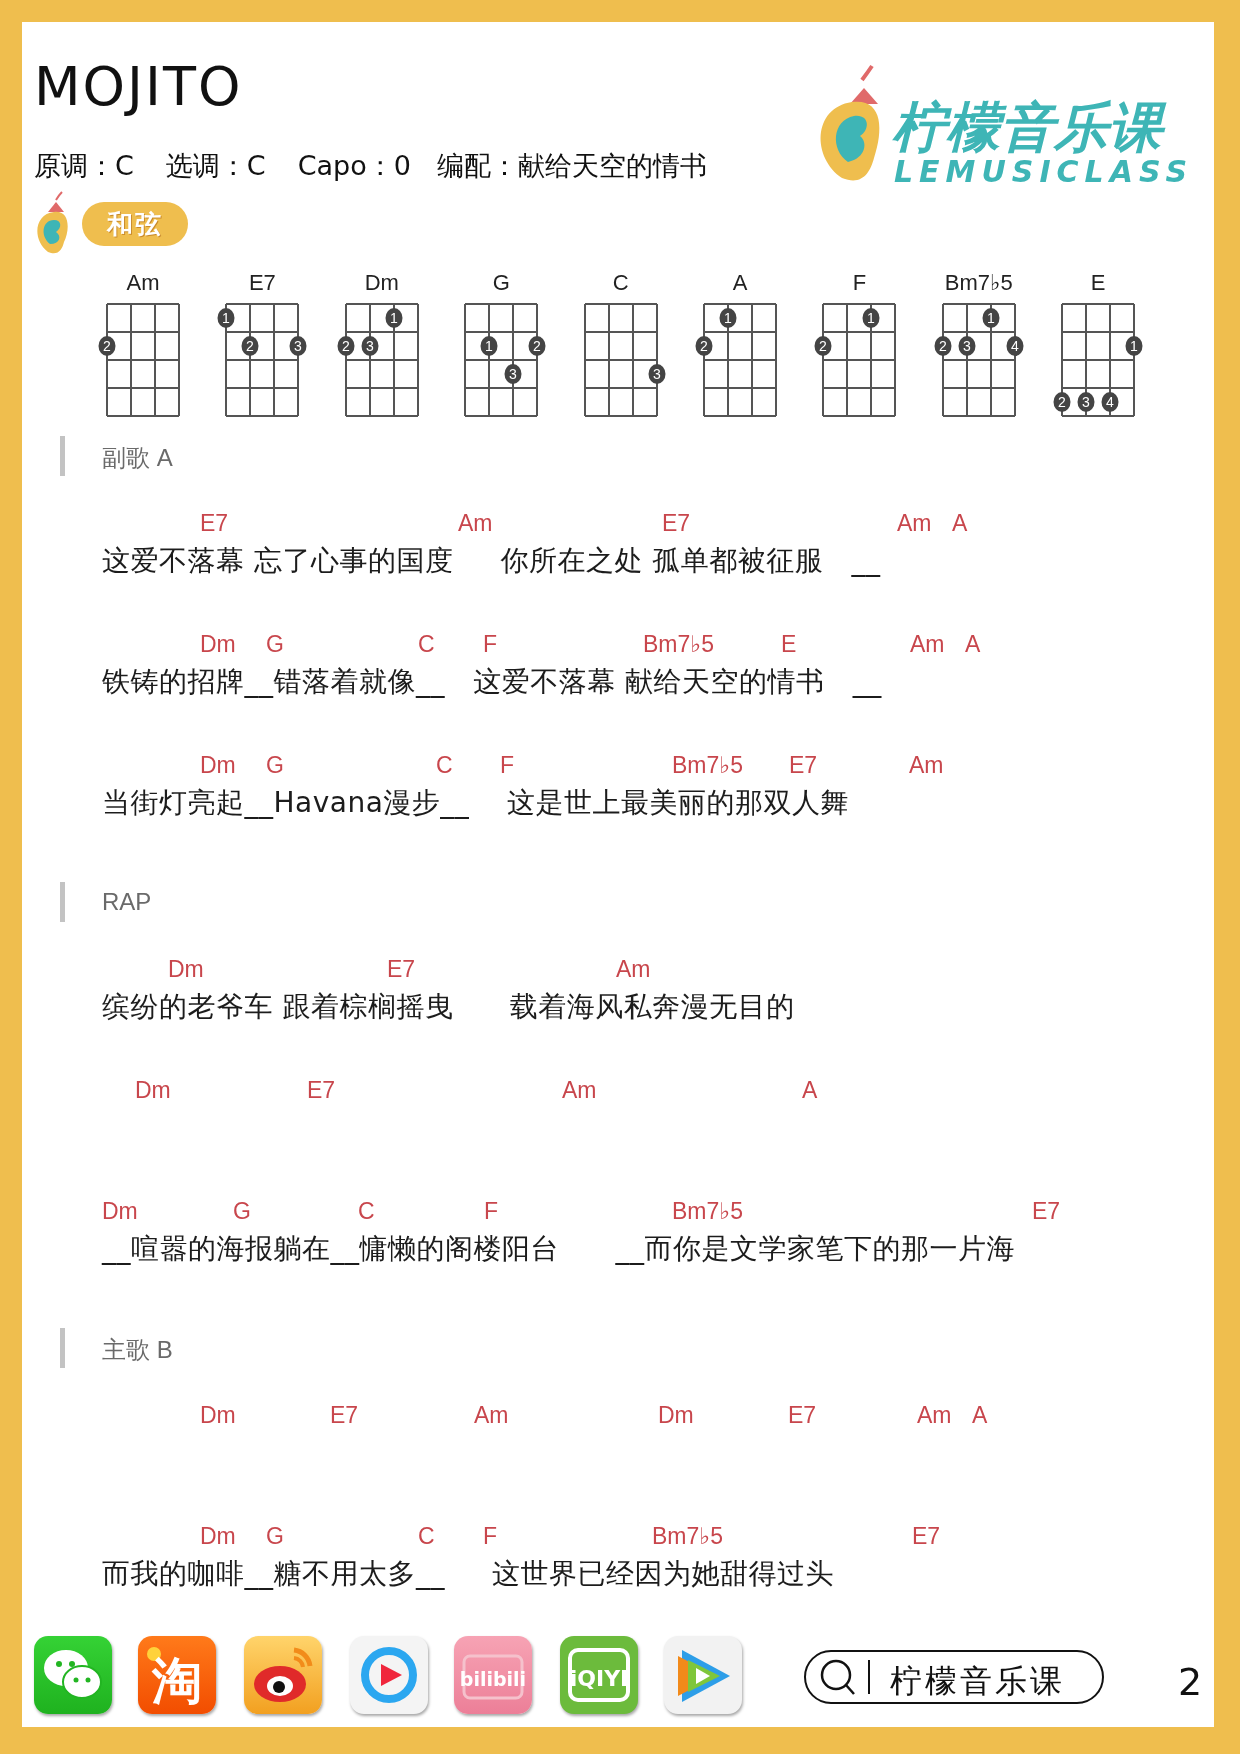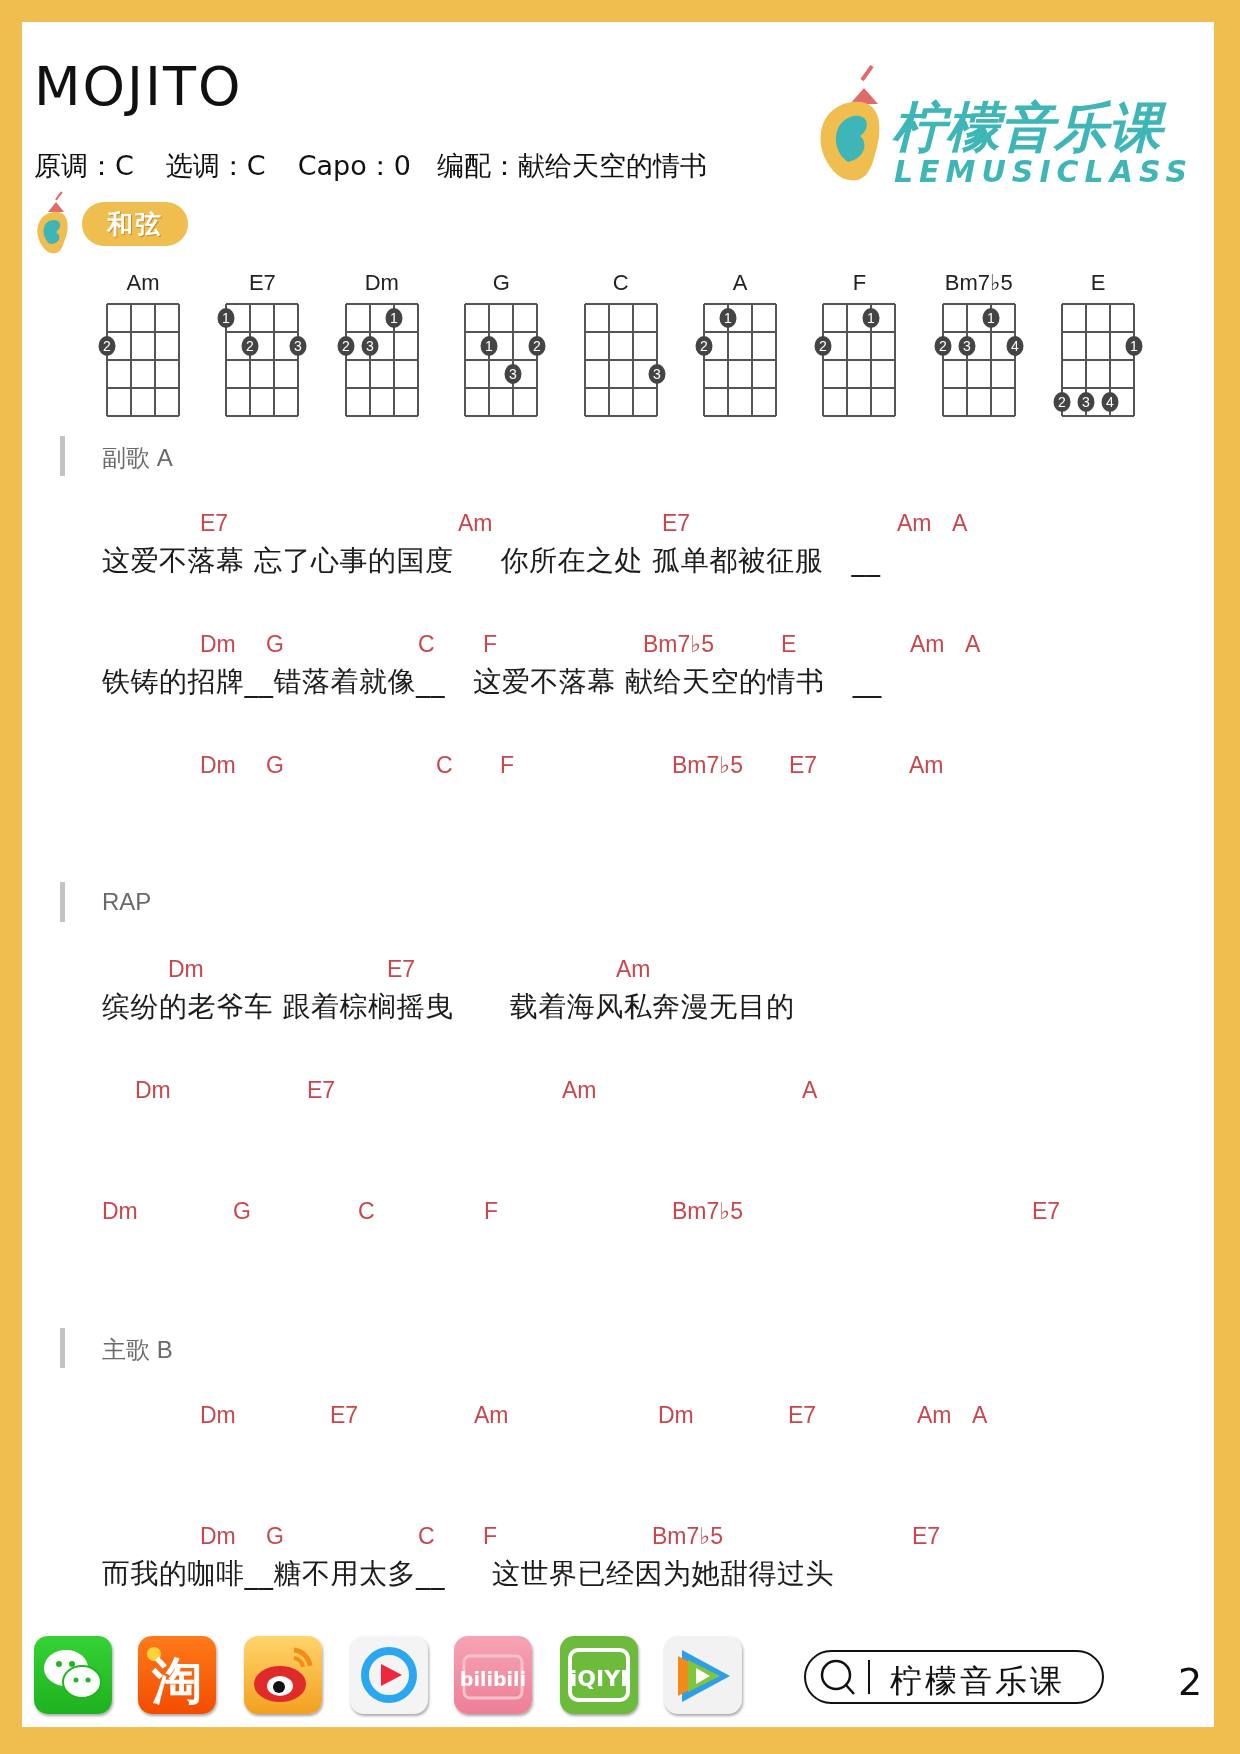--- a/index.html
+++ b/index.html
@@ -272,40 +272,42 @@
         <span class="lyric">铁铸的招牌__错落着就像__   这爱不落幕 献给天空的情书   __</span>
       </div>
       <div class="line" style="top: 730px;">
         <span class="chord" style="left: 98px;">Dm</span>
         <span class="chord" style="left: 164px;">G</span>
         <span class="chord" style="left: 334px;">C</span>
         <span class="chord" style="left: 398px;">F</span>
         <span class="chord" style="left: 570px;">Bm7♭5</span>
         <span class="chord" style="left: 687px;">E7</span>
         <span class="chord" style="left: 807px;">Am</span>
+        <span class="lyric">当街灯亮起__Havana漫步__    这是世上最美丽的那双人舞</span>
       </div>
       <div class="line" style="top: 934px;">
         <span class="chord" style="left: 66px;">Dm</span>
         <span class="chord" style="left: 285px;">E7</span>
         <span class="chord" style="left: 514px;">Am</span>
         <span class="lyric">缤纷的老爷车 跟着棕榈摇曳      载着海风私奔漫无目的</span>
       </div>
       <div class="line" style="top: 1055px;">
         <span class="chord" style="left: 33px;">Dm</span>
         <span class="chord" style="left: 205px;">E7</span>
         <span class="chord" style="left: 460px;">Am</span>
         <span class="chord" style="left: 700px;">A</span>
       </div>
       <div class="line" style="top: 1176px;">
         <span class="chord" style="left: 0px;">Dm</span>
         <span class="chord" style="left: 131px;">G</span>
         <span class="chord" style="left: 256px;">C</span>
         <span class="chord" style="left: 382px;">F</span>
         <span class="chord" style="left: 570px;">Bm7♭5</span>
         <span class="chord" style="left: 930px;">E7</span>
+        <span class="lyric">__喧嚣的海报躺在__慵懒的阁楼阳台      __而你是文学家笔下的那一片海</span>
       </div>
       <div class="line" style="top: 1380px;">
         <span class="chord" style="left: 98px;">Dm</span>
         <span class="chord" style="left: 228px;">E7</span>
         <span class="chord" style="left: 372px;">Am</span>
         <span class="chord" style="left: 556px;">Dm</span>
         <span class="chord" style="left: 686px;">E7</span>
         <span class="chord" style="left: 815px;">Am</span>
         <span class="chord" style="left: 870px;">A</span>
       </div>

